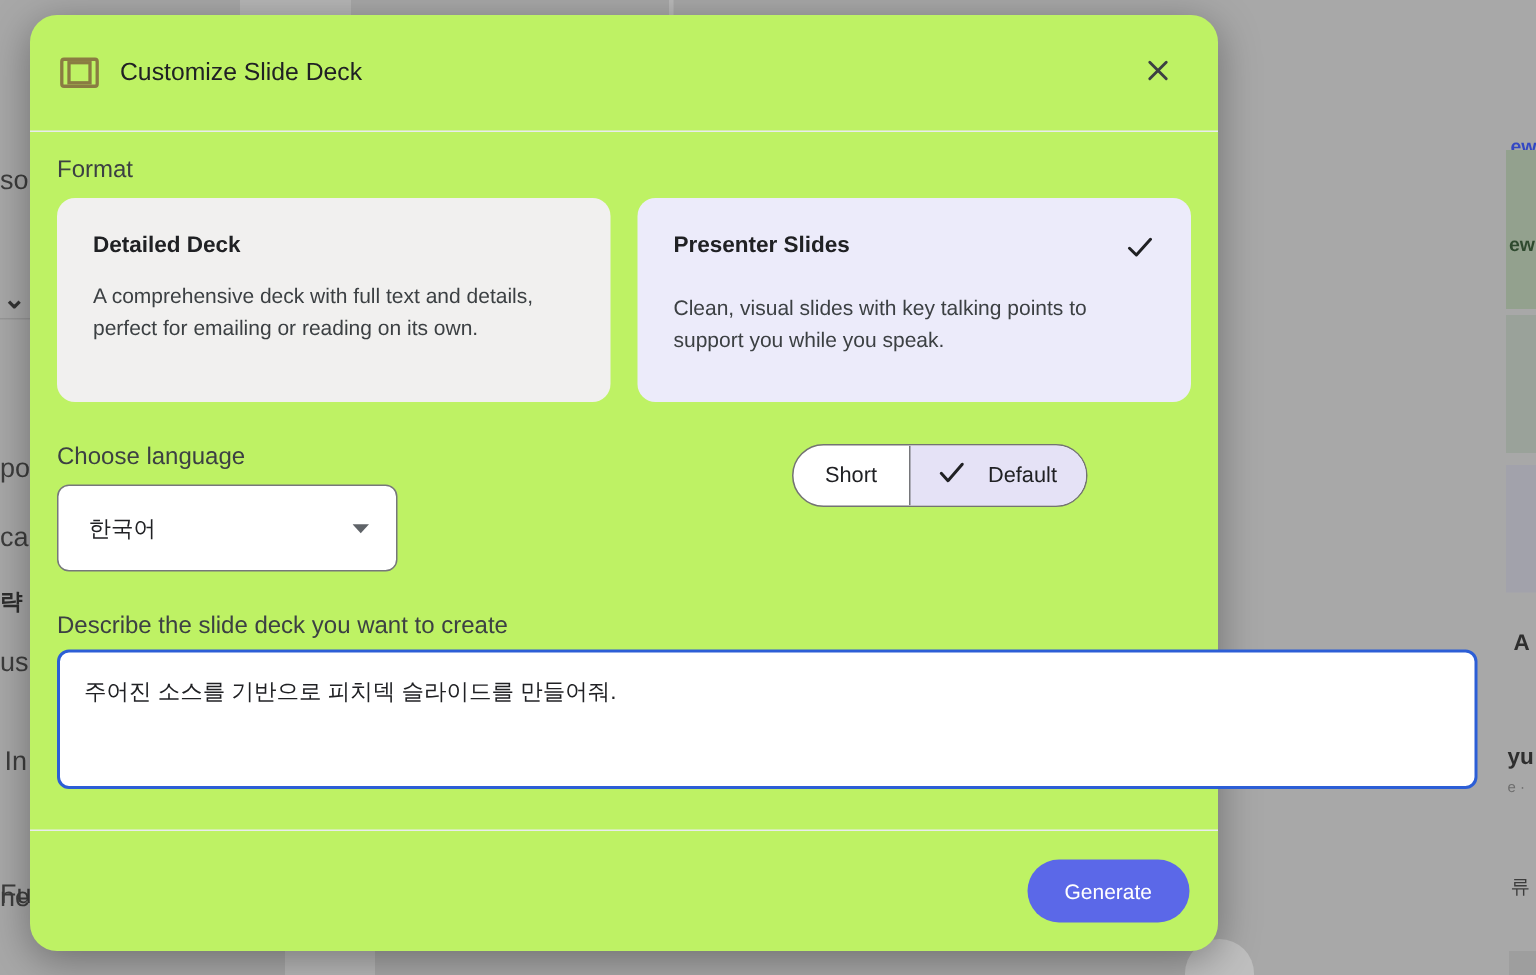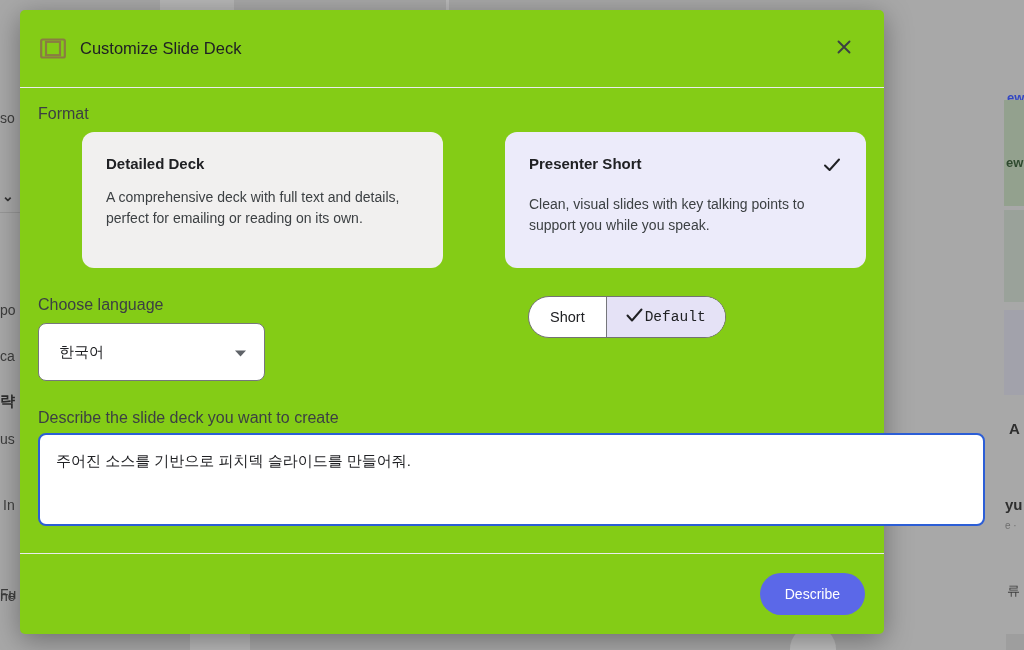--- a/index.html
+++ b/index.html
@@ -10,39 +10,39 @@
     background: #a8a8a8;
     font-family: "Liberation Sans", sans-serif;
     color: #202124;
   }
 
   
   .bg-layer { position: absolute; inset: 0; }
   .bg-block { position: absolute; }
   .bg-frag {
     position: absolute;
-    font-size: 14px;
+    font-size: 18px;
     color: #3d3d3d;
     white-space: nowrap;
   }
   .bg-frag.bold { font-weight: 700; color: #2e2e2e; font-size: 15px; }
   .bg-frag.tiny { font-size: 10px; color: #6e6e6e; }
   .bg-divider {
     position: absolute;
     height: 1px;
     background: #979797;
   }
 
   
   .modal {
     position: absolute;
     left: 20px; top: 10px;
-    width: 864px; height: 624px;
-    background: #84cc16;
-    border-radius: 5px;
+    width: 792px; height: 624px;
+    background: #bef264;
+    border-radius: 18px;
     box-shadow: 0 6px 28px rgba(0,0,0,0.35);
     display: flex;
     flex-direction: column;
   }
   .modal-header {
     height: 78px;
     flex: 0 0 78px;
     display: flex;
     align-items: center;
     padding: 0 24px 0 20px;
@@ -73,21 +73,20 @@
     margin-bottom: 9px;
   }
 
   .cards-row { display: flex; gap: 18px; }
   .format-card {
     flex: 1;
     height: 136px;
     border-radius: 12px;
     padding: 23px 24px;
     cursor: pointer;
-    margin-left: 44px;
   }
   .card-gray { background: #f1f0ef; }
   .card-purple { background: #ecebfa; }
   .card-head { display: flex; align-items: flex-start; }
   .card-title {
     font-size: 15px;
     font-weight: 700;
     color: #202124;
     flex: 1;
   }
@@ -132,21 +131,21 @@
     align-items: center;
     justify-content: center;
     font-size: 14.5px;
     color: #202124;
     padding: 0 21px;
     cursor: pointer;
     background: transparent;
     border: none;
   }
   .segment + .segment { border-left: 1px solid #76777b; }
-  .segment.selected { background: #e5e2f6; gap: 2px; padding: 0 19px; font-family: Liberation Mono, monospace; }
+  .segment.selected { background: #e5e2f6; gap: 16px; padding: 0 19px; }
 
   .describe-label {
     margin-top: 28px;
     font-size: 16px;
     color: #3c4043;
     margin-bottom: 6px;
   }
   .describe-input {
     width: 947px;
     height: 93px;
@@ -242,21 +241,21 @@
     <div class="cards-row">
       <div class="format-card card-gray">
         <div class="card-head">
           <span class="card-title">Detailed Deck</span>
         </div>
         <p class="card-desc">A comprehensive deck with full text and details, perfect for emailing or reading on its own.</p>
       </div>
 
       <div class="format-card card-purple">
         <div class="card-head">
-          <span class="card-title">Presenter Short</span>
+          <span class="card-title">Presenter Slides</span>
           <span>
             <svg width="20" height="20" viewBox="0 0 20 20">
               <path d="M3 10.5 L7.6 15 L17 4.5" fill="none" stroke="#202124" stroke-width="2" stroke-linecap="round" stroke-linejoin="round"></path>
             </svg>
           </span>
         </div>
         <p class="card-desc">Clean, visual slides with key talking points to support you while you speak.</p>
       </div>
     </div>
 
@@ -287,15 +286,15 @@
         </div>
       </div>
     </div>
 
     <div class="describe-label">Describe the slide deck you want to create</div>
     <textarea class="describe-input" spellcheck="false" style="">주어진 소스를 기반으로 피치덱 슬라이드를 만들어줘.</textarea>
 
   </div>
 
   <div class="modal-footer">
-    <button class="generate-btn">Describe</button>
+    <button class="generate-btn">Generate</button>
   </div>
 </div>
 
 </body></html>

